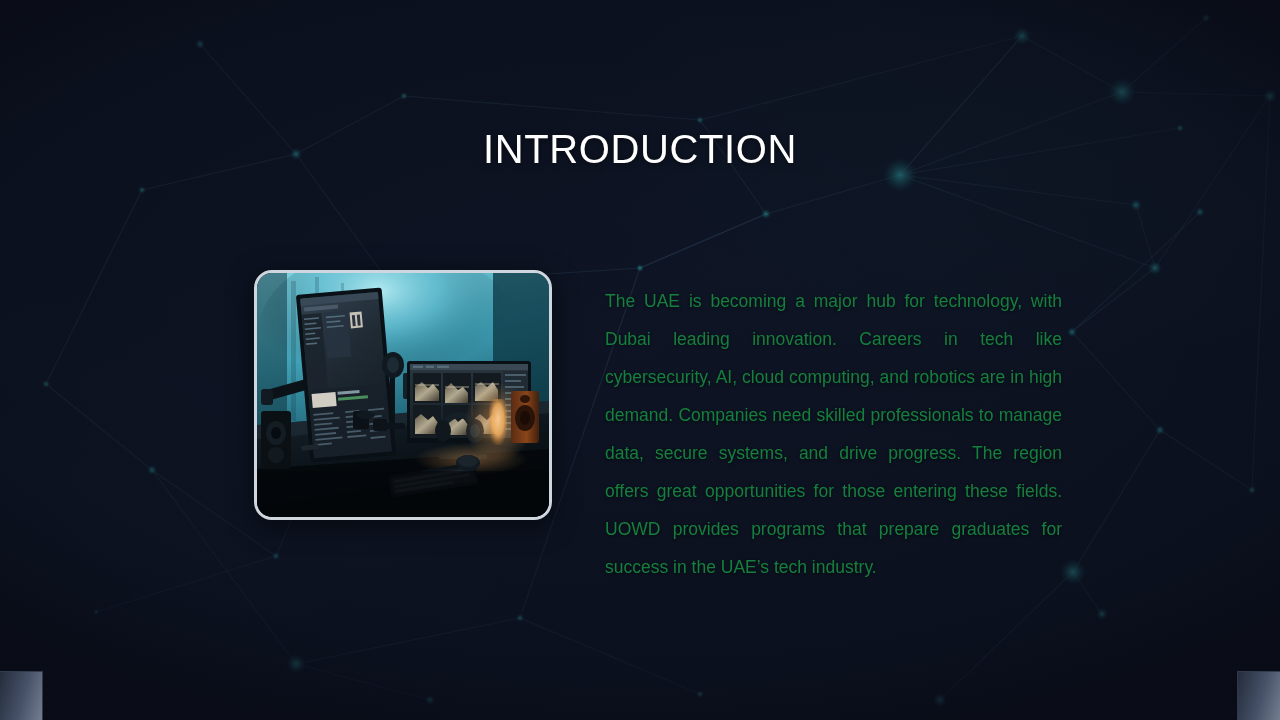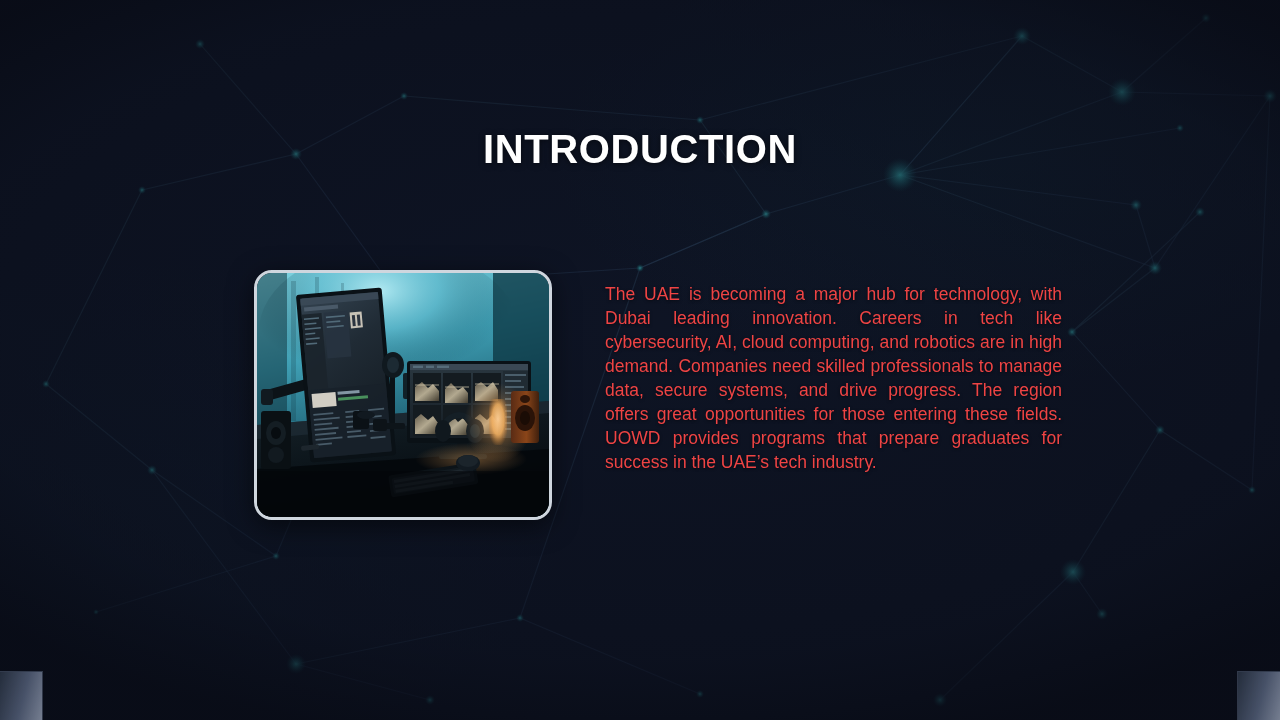--- a/index.html
+++ b/index.html
@@ -49,21 +49,21 @@
 
   
   #title {
     position: absolute;
     left: 0;
     top: 125px;
     width: 1280px;
     text-align: center;
     color: #ffffff;
     font-size: 40px;
-    font-weight: bold;
+    font-weight: normal;
     letter-spacing: 0.6px;
     line-height: 48px;
     text-shadow: 0 1px 6px rgba(0,0,0,0.55);
     white-space: nowrap;
   }
 
   
   #photo-card {
     position: absolute;
     left: 254px;
@@ -88,23 +88,23 @@
     width: 100%;
     height: 100%;
   }
 
   
   #body-text {
     position: absolute;
     left: 605px;
     top: 282px;
     width: 457px;
-    color: #ef4444;
+    color: #15803d;
     font-size: 17.5px;
-    line-height: 24px;
+    line-height: 38px;
     text-align: justify;
     text-justify: inter-word;
     text-shadow: 0 1px 3px rgba(0,0,0,0.5);
   }
 
   
   .corner-plate {
     position: absolute;
     bottom: 0;
     width: 42px;

